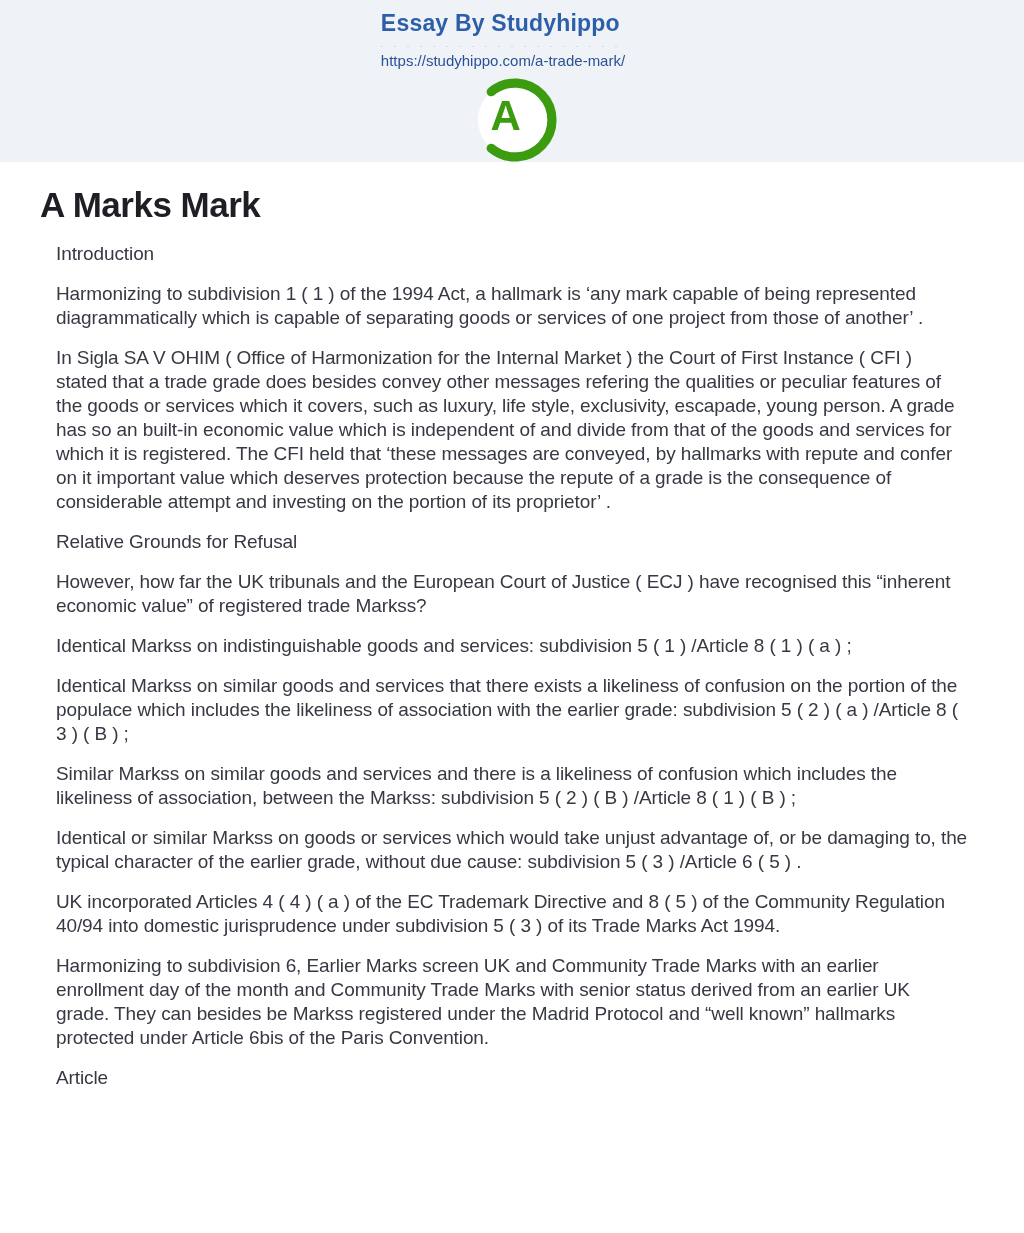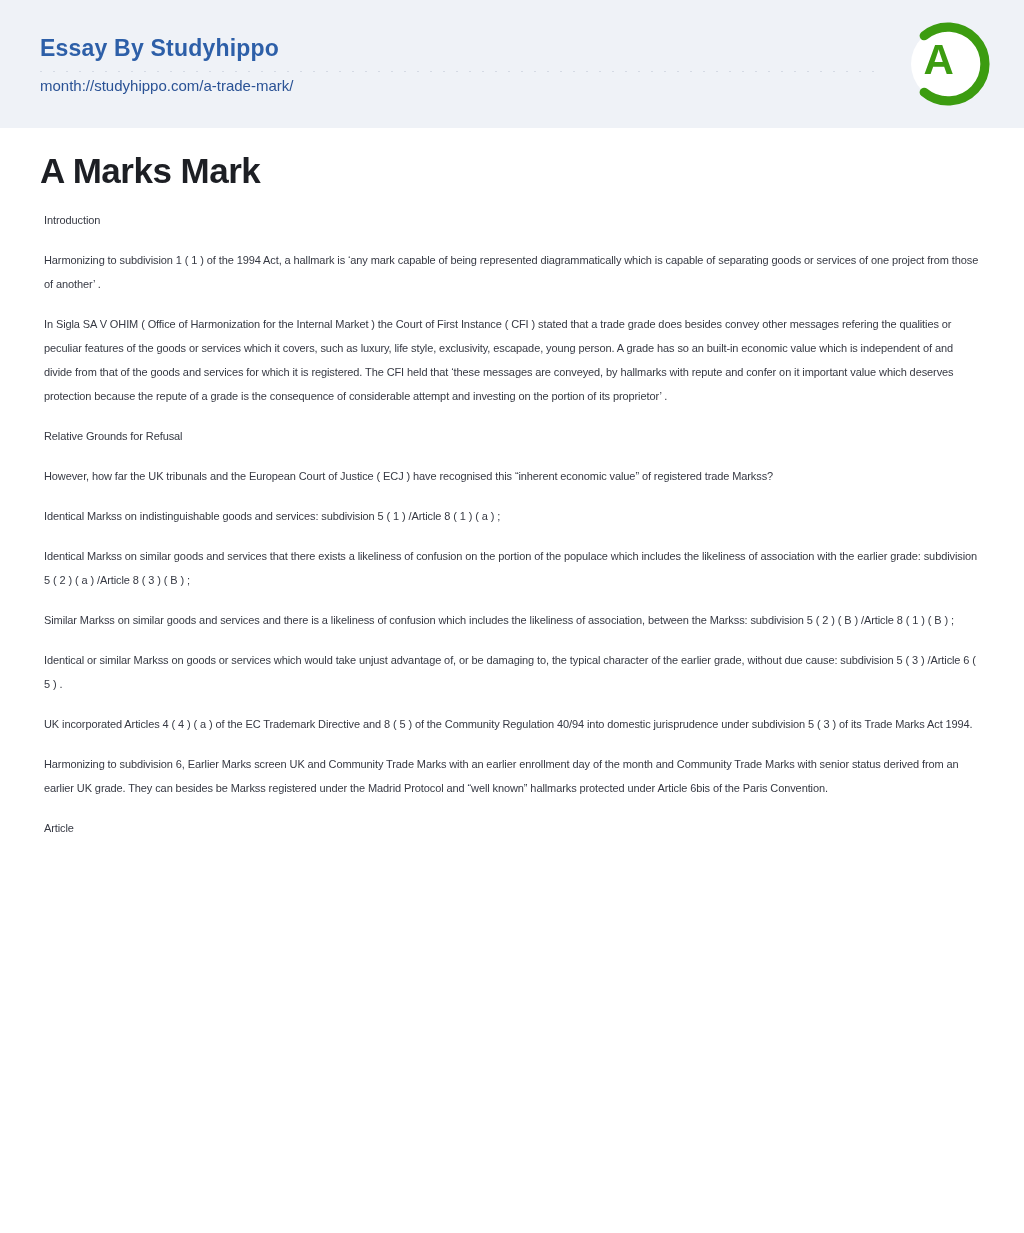--- a/index.html
+++ b/index.html
@@ -8,25 +8,26 @@
     width: 1024px;
     height: 1233px;
     font-family: "Liberation Sans", sans-serif;
     overflow: hidden;
   }
   .page { width: 1024px; height: 1233px; background: #ffffff; }
 
   
   .site-header {
     width: 1024px;
-    height: 128px;
+    height: 162px;
     background: #eff2f7;
     display: flex;
     align-items: center;
     padding: 0 34px 0 40px;
+    flex-direction: column;
   }
   .header-text {
     flex: 1;
     display: flex;
     flex-direction: column;
     justify-content: center;
     margin-right: 24px;
   }
   .header-title {
     font-size: 23px;
@@ -58,37 +59,37 @@
     font-size: 35px;
     font-weight: 700;
     letter-spacing: -0.5px;
     color: #1d1f24;
     line-height: 42px;
     font-family: "Liberation Sans", sans-serif;
   }
   .article-body { margin-top: 2px; }
   .article-body p {
     max-width: 945px;
-    font-size: 11px;
+    font-size: 19px;
     letter-spacing: -0.1px;
     line-height: 24px;
     color: #363943;
-    margin: 16px 4px;
+    margin: 16px 16px;
   }
 </style>
 </head>
 <body>
 
 <div class="page">
 
   <header class="site-header">
     <div class="header-text">
       <div class="header-title">Essay By Studyhippo</div>
       <div class="dotted-line"></div>
-      <div class="header-url">month://studyhippo.com/a-trade-mark/</div>
+      <div class="header-url">https://studyhippo.com/a-trade-mark/</div>
     </div>
     <div class="logo">
       <svg viewBox="0 0 100 100" width="84" height="84">
         <circle cx="50" cy="50" r="44" fill="#ffffff"></circle>
         <path d="M 21.7 16.3 A 44 44 0 1 1 21.7 83.7" fill="none" stroke="#3c9c10" stroke-width="11" stroke-linecap="round"></path>
         <text x="39" y="62" text-anchor="middle" font-family="Liberation Sans, sans-serif" font-size="50" font-weight="700" fill="#3c9c10">A</text>
       </svg>
     </div>
   </header>
 

